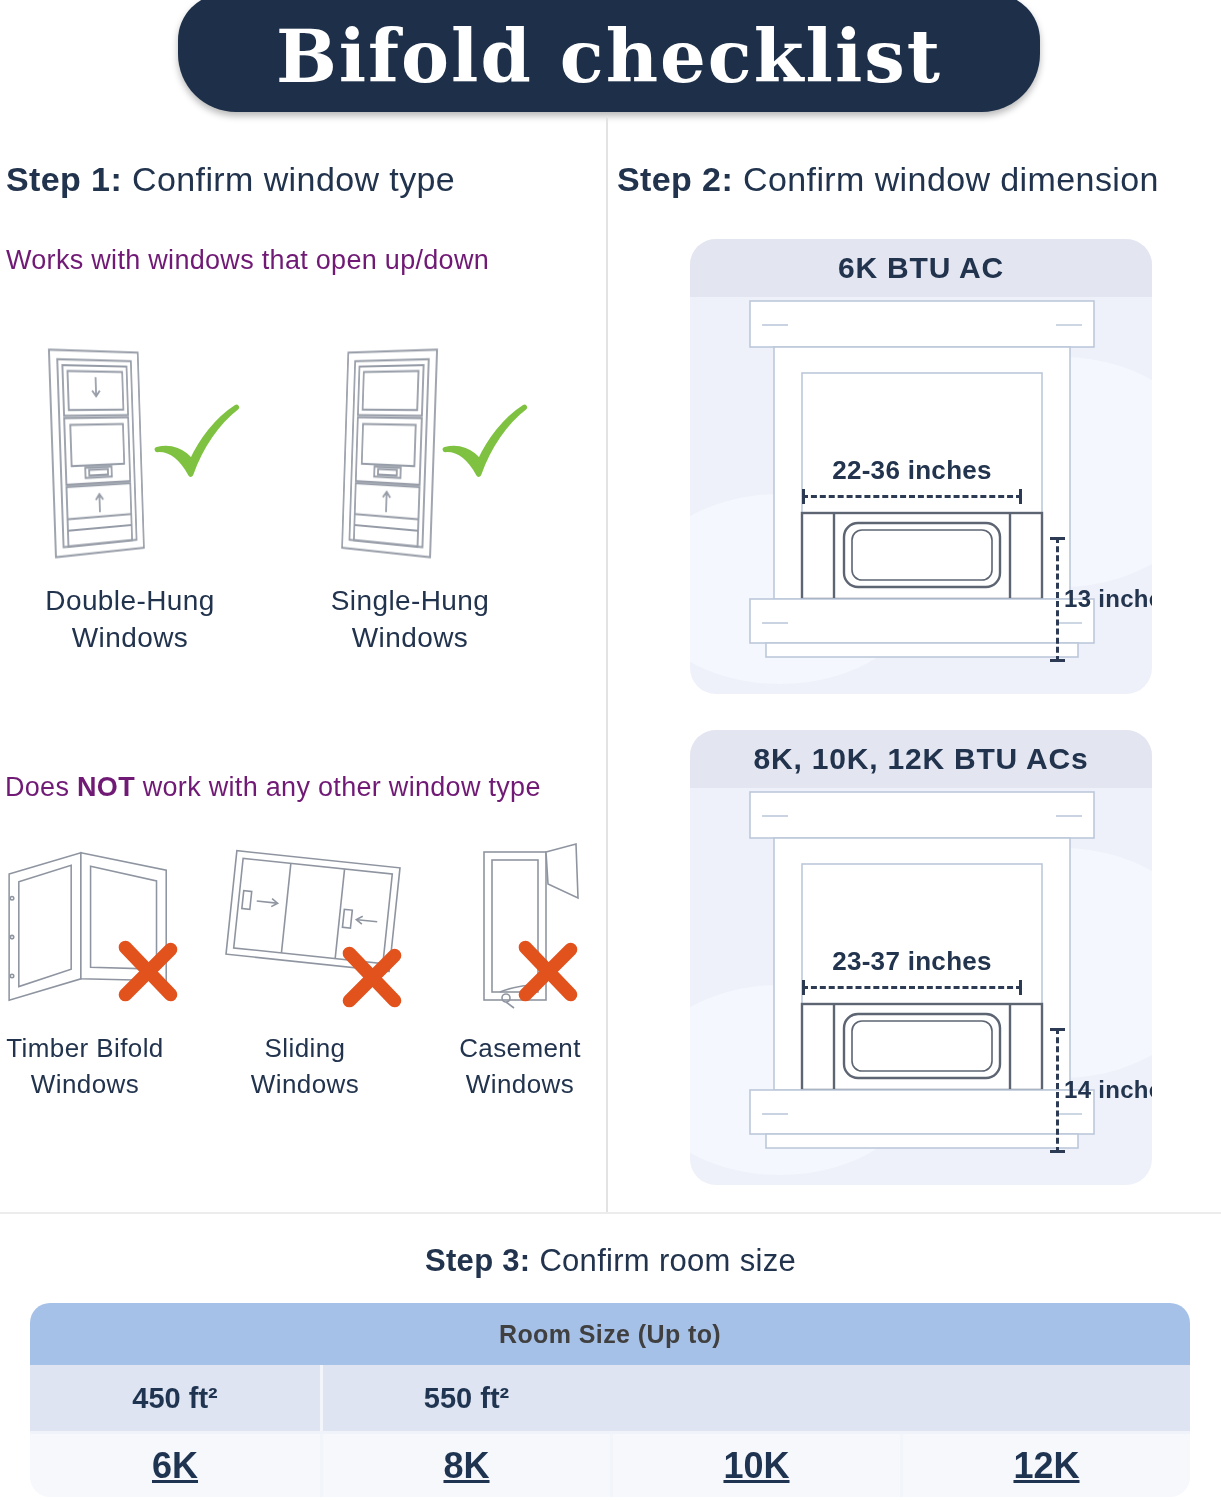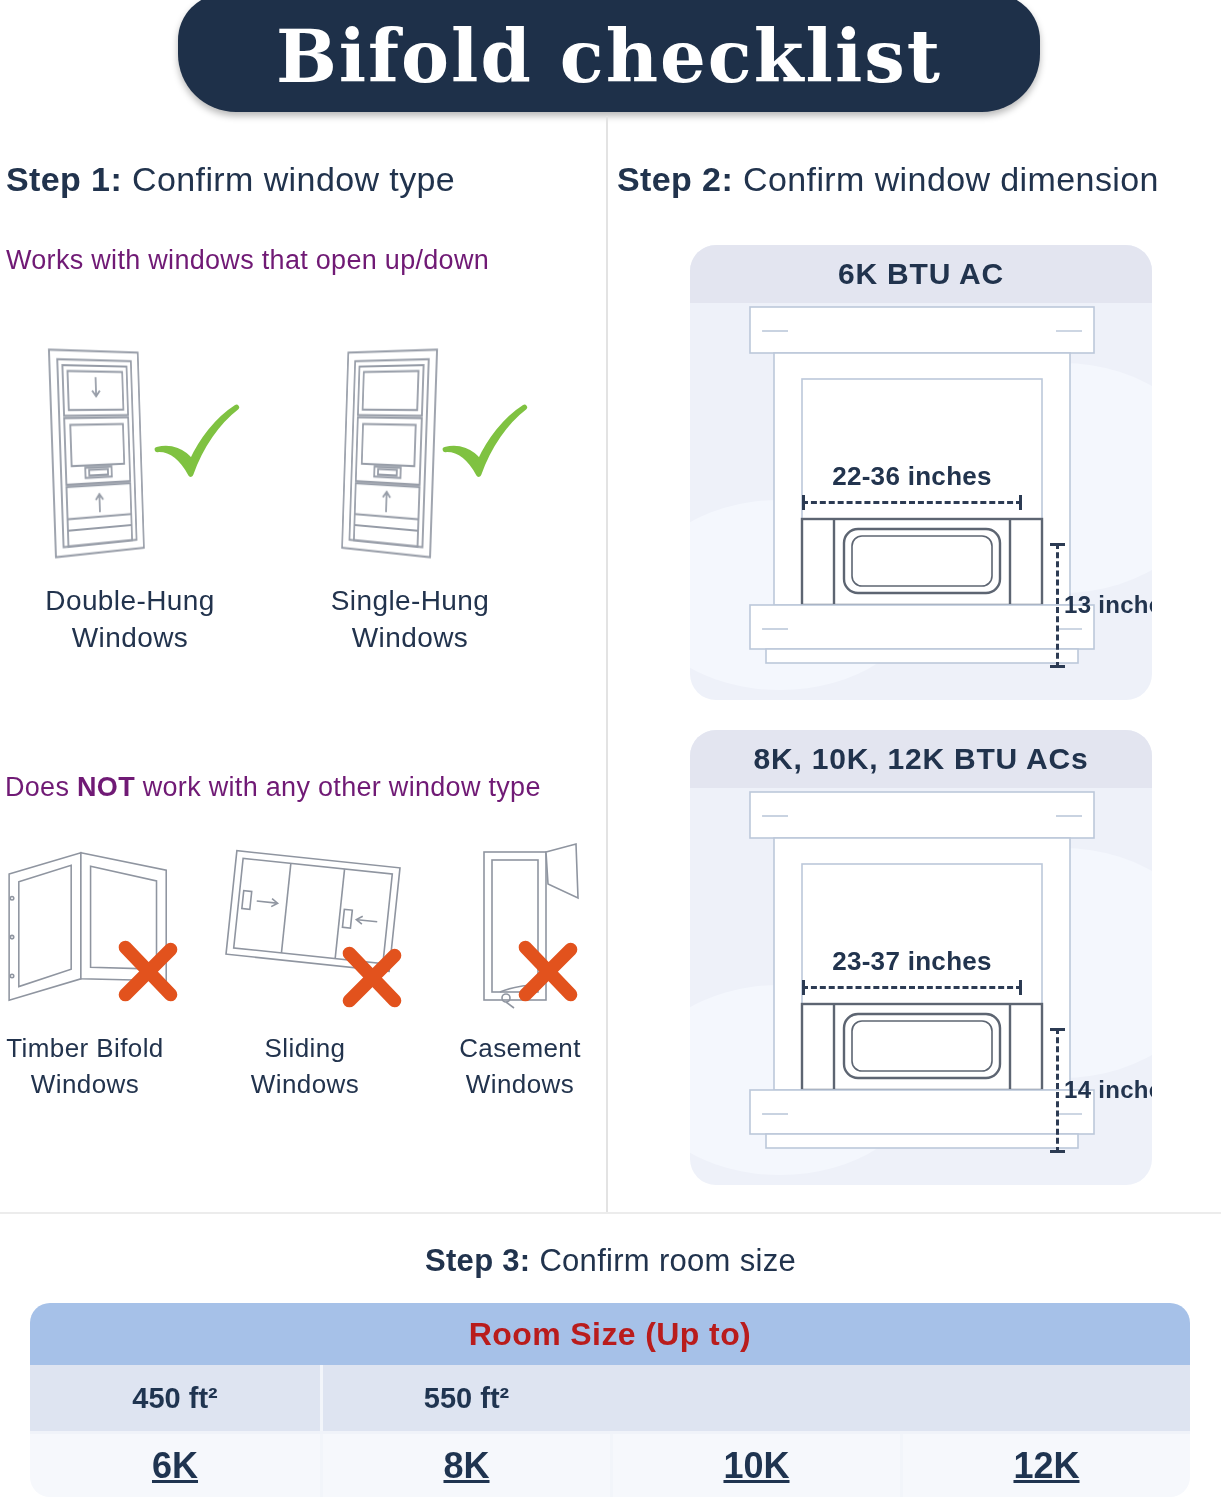--- a/index.html
+++ b/index.html
@@ -52,21 +52,21 @@
   .v-dim::before { top:0; } .v-dim::after { bottom:0; }
   .dim-label { position:absolute; font-weight:700; color:#22344e; letter-spacing:0.3px; white-space:nowrap; }
 
   
   .step3-title { position:absolute; left:0; top:1243px; width:1221px; text-align:center;
     font-size:31px; letter-spacing:0.3px; color:#21334d; }
   .step3-title .b { font-weight:700; }
   .room-table { position:absolute; left:30px; top:1303px; width:1160px; height:194px;
     border-radius:20px; overflow:hidden; }
   .rt-head { height:62px; background:#a6c1e8; display:flex; align-items:center; justify-content:center;
-    font-size:32px; font-weight:700; color:#b91c1c; letter-spacing:0.4px; }
+    font-size:25px; font-weight:700; color:#404040; letter-spacing:0.4px; }
   .rt-row { display:grid; grid-template-columns:repeat(4,1fr); height:66px; }
   .rt-row.sizes { background:#dee4f1; }
   .rt-row.btus  { background:#f6f8fc; border-top:3px solid #f0f3f9; }
   .rt-cell { display:flex; align-items:center; justify-content:center; font-weight:700; color:#1f3450; }
   .rt-row.sizes .rt-cell { font-size:29px; }
   .rt-row.btus  .rt-cell { font-size:36px;text-decoration:underline; }
   .rt-cell + .rt-cell { border-left:3px solid #f2f5fa; }
 </style>
 </head>
 <body>
@@ -198,21 +198,21 @@
   </div>
   <div class="win-label small" style="left:430px; top:1030px; width:180px;">
     <div>Casement</div>
     <div>Windows</div>
   </div>
 
   <div class="sec-title" style="left:617px; top:160px;">
     <span class="b">Step 2:</span><span> Confirm window dimension</span>
   </div>
 
-  <div class="card" style="top:245px;">
+  <div class="card" style="top:239px;">
     <div class="card-head">
       <span>6K BTU AC</span>
     </div>
     <div class="card-body">
       <div class="cloud" style="left:-50px; bottom:10px; width:280px; height:190px;"></div>
       <div class="cloud" style="right:-60px; top:60px; width:300px; height:230px;"></div>
       <svg class="lineart" style="left:40px; top:0px;" width="384" height="370" viewBox="0 0 384 370" fill="none" stroke="#bcc8da" stroke-width="1.6">
         <rect x="20" y="4" width="344" height="46" fill="#ffffff"></rect>
         <line x1="32" y1="28" x2="58" y2="28"></line>
           <line x1="326" y1="28" x2="352" y2="28"></line>

